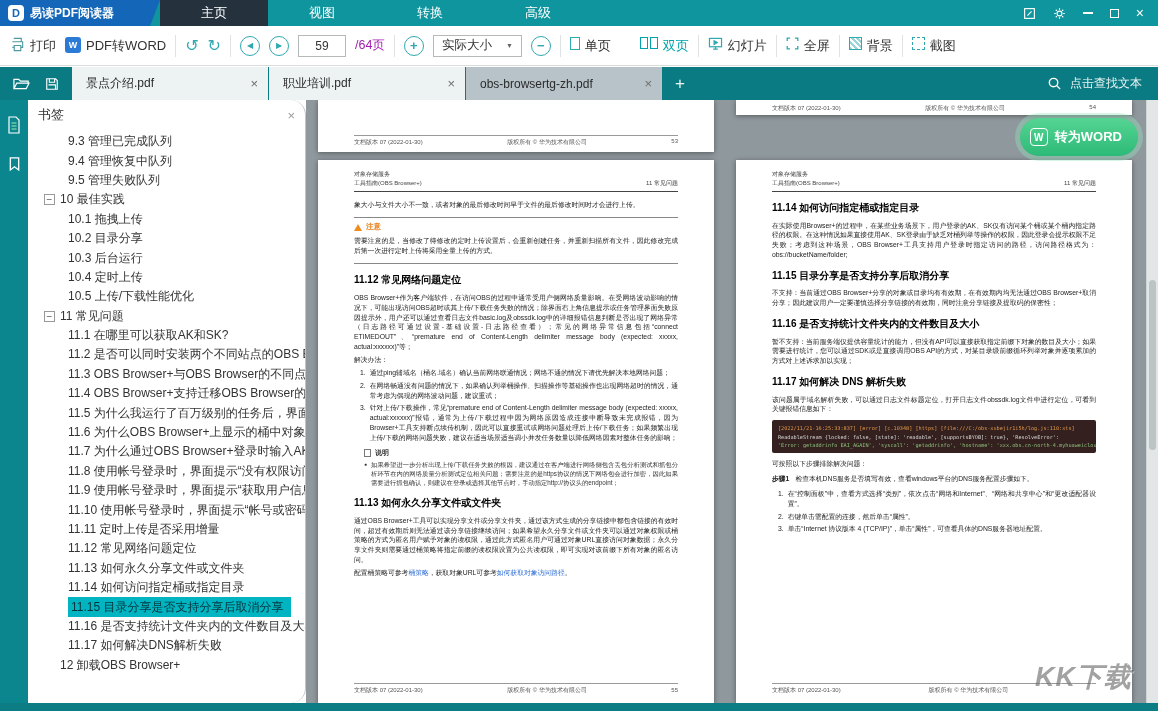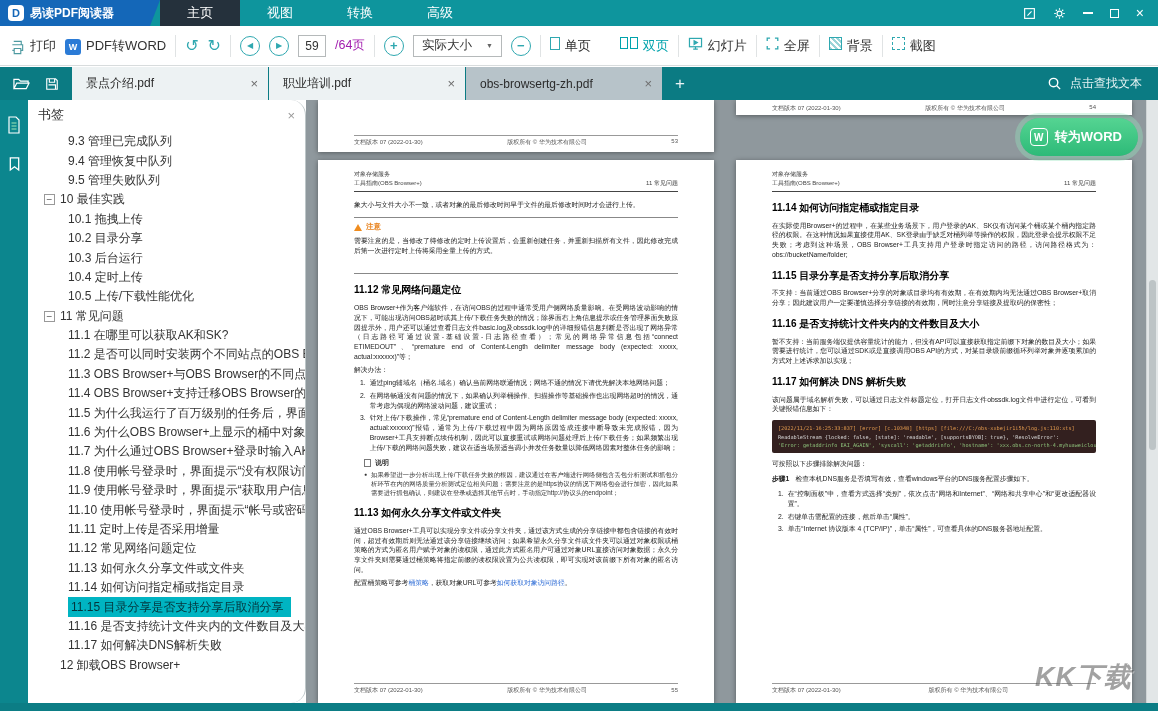--- a/index.html
+++ b/index.html
@@ -8,39 +8,39 @@
     font-family:"Liberation Sans","DejaVu Sans",sans-serif;-webkit-font-smoothing:antialiased;}
 
   
   .titlebar{position:absolute;top:0;left:0;right:0;height:26px;background:#0E959D;display:flex;align-items:stretch;color:#fff;}
   .logo{width:160px;background:#1467B8;display:flex;align-items:center;gap:6px;padding-left:8px;
     clip-path:polygon(0 0,100% 0,calc(100% - 10px) 100%,0 100%);}
   .logo-mark{width:16px;height:16px;background:#fff;color:#1467B8;border-radius:4px;font-weight:bold;font-size:11px;
     display:flex;align-items:center;justify-content:center;flex:none;}
   .logo-text{font-size:12px;font-weight:bold;white-space:nowrap;}
   .menu{display:flex;}
-  .menu-item{padding:0 27px;display:flex;align-items:center;font-size:13px;}
+  .menu-item{padding:0 41px;display:flex;align-items:center;font-size:13px;}
   .menu-item.active{background:#25313C;}
   .win-controls{margin-left:auto;display:flex;align-items:center;gap:17px;padding-right:14px;}
   .min-bar{width:10px;height:2px;background:#fff;display:block;}
   .max-box{width:9px;height:9px;border:1.3px solid #fff;display:block;}
   .win-x{font-size:14px;line-height:1;}
 
   
   .toolbar{position:absolute;top:26px;left:0;right:0;height:40px;background:#fff;border-bottom:1px solid #D8DCDD;
     display:flex;align-items:center;padding:0 10px;gap:9px;font-size:13px;color:#333;}
-  .tb-btn{display:flex;align-items:flex-end;gap:5px;white-space:nowrap;}
+  .tb-btn{display:flex;align-items:flex-start;gap:5px;white-space:nowrap;}
   .tb-sep{width:1px;height:22px;background:#E0E3E4;flex:none;}
   .w-badge{width:16px;height:16px;background:#2B7BD6;color:#fff;border-radius:3px;font-size:9px;font-weight:bold;
     display:flex;align-items:center;justify-content:center;}
   .glyph-teal{color:#2FA8B0;font-size:16px;line-height:1;}
   .circle-btn{width:20px;height:20px;border:1.6px solid #2FA8B0;border-radius:50%;display:flex;align-items:center;
     justify-content:center;color:#2FA8B0;font-size:8px;line-height:1;flex:none;}
   .circle-btn.zoom{font-size:13px;font-weight:bold;}
-  .page-input{width:28px;height:22px;border:1px solid #B5B9BA;text-align:center;font-size:12px;color:#333;background:#fff;padding:0;}
+  .page-input{width:48px;height:22px;border:1px solid #B5B9BA;text-align:center;font-size:12px;color:#333;background:#fff;padding:0;}
   .page-total{font-size:12.5px;color:#a21caf;}
   .zoom-select{height:22px;border:1px solid #B5B9BA;display:flex;align-items:center;padding:0 8px;gap:14px;font-size:12.5px;}
   .caret{font-size:7px;color:#666;}
   .view-btn{display:flex;align-items:flex-start;gap:5px;white-space:nowrap;}
   .view-btn.active{color:#00A3AC;padding-left:20px;}
   .onepage-ic{width:10px;height:13px;border:1.4px solid #2FA8B0;display:block;}
   .twopage-ic{display:flex;gap:2px;}
   .twopage-ic i{width:8px;height:12px;border:1.4px solid #00A3AC;display:block;}
   .bg-ic{width:13px;height:13px;border:1px solid #2FA8B0;
     background:repeating-linear-gradient(45deg,#9AD4D8 0 2px,transparent 2px 4px);display:block;}
@@ -89,21 +89,21 @@
   .pg-inner{position:absolute;inset:0;padding:10px 36px 26px 36px;font-size:6.8px;line-height:1.45;color:#222;overflow:hidden;}
   .pg-header{display:flex;justify-content:space-between;align-items:flex-end;border-bottom:1px solid #444;
     padding-bottom:3px;margin-bottom:8px;font-size:6px;color:#444;}
   .pg-header-left{line-height:1.5;}
   .pg-footer{position:absolute;left:36px;right:36px;bottom:8px;display:flex;justify-content:space-between;
     font-size:6px;color:#555;border-top:1px solid #999;padding-top:2px;}
   .pg-heading{font-size:10px;font-weight:bold;color:#000;margin:9px 0 5px;}
   .pg-para{text-align:justify;margin:3px 0;}
   .pg-num{display:flex;gap:4px;margin:3px 0 3px 6px;text-align:justify;}
   .pg-num .n{flex:none;}
-  .notice{border-top:1px solid #888;border-bottom:1px solid #888;padding:4px 0 15px;margin:7px 0;}
+  .notice{border-top:1px solid #888;border-bottom:1px solid #888;padding:4px 0 5px;margin:7px 0;}
   .notice-label{display:flex;align-items:center;gap:4px;color:#E8821C;font-weight:bold;font-size:7.5px;margin-bottom:3px;}
   .warn-tri{width:0;height:0;border-left:4px solid transparent;border-right:4px solid transparent;
     border-bottom:7px solid #F08C1E;display:inline-block;}
   .note{margin:5px 0 5px 10px;}
   .note-label{display:flex;align-items:center;gap:4px;font-size:7px;font-weight:bold;color:#333;margin-bottom:2px;}
   .note-ic{width:7px;height:8px;border:1px solid #777;display:inline-block;}
   .note-body{display:flex;gap:4px;font-size:6.3px;color:#333;text-align:justify;}
   .note-body .bullet{font-size:5px;line-height:9px;}
   .code-block{background:#33201F;border-radius:2px;padding:4px 6px;margin:6px 0;
     font-family:"DejaVu Sans Mono","Liberation Mono",monospace;font-size:5.2px;line-height:1.6;

